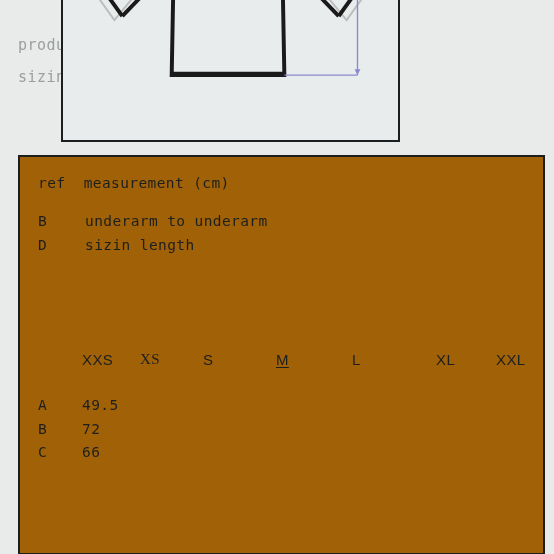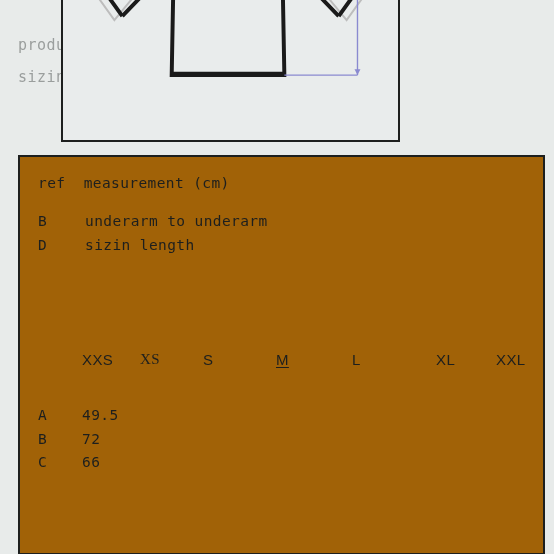--- a/index.html
+++ b/index.html
@@ -109,21 +109,20 @@
   .size-cell.selected {
     text-decoration: underline;
     text-underline-offset: 2px;
   }
 
   
   .value-rows {
     position: absolute;
     left: 18px;
     top: 240px;
-    margin-top: 10px;
   }
   .value-row {
     height: 23.5px;
     font-family: "DejaVu Sans Mono", monospace;
     font-size: 14.5px;
     color: #1d1f1e;
     letter-spacing: 0.4px;
     white-space: pre;
   }
   .value-row .ref { display: inline-block; width: 44px; }

